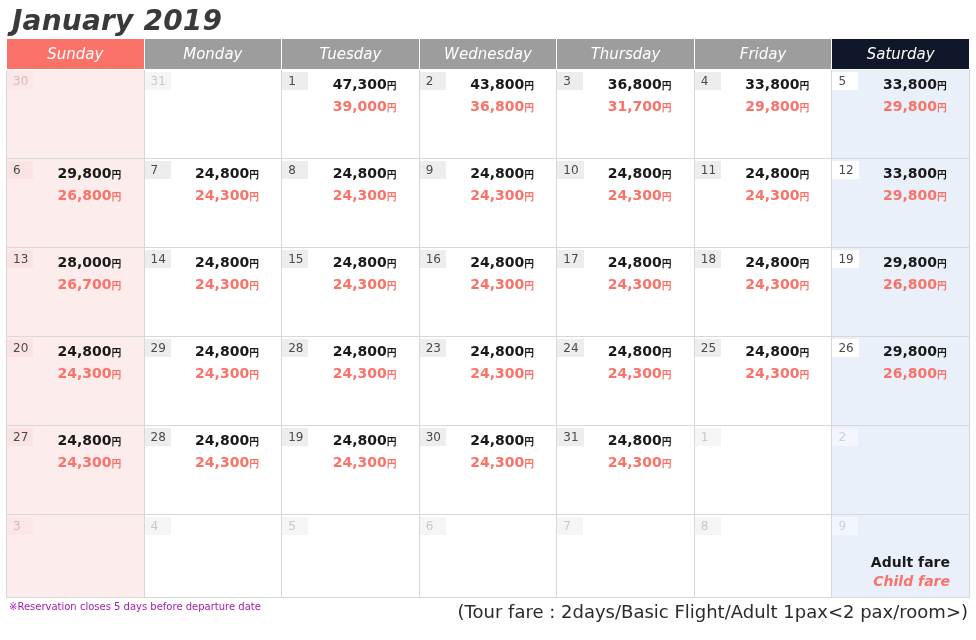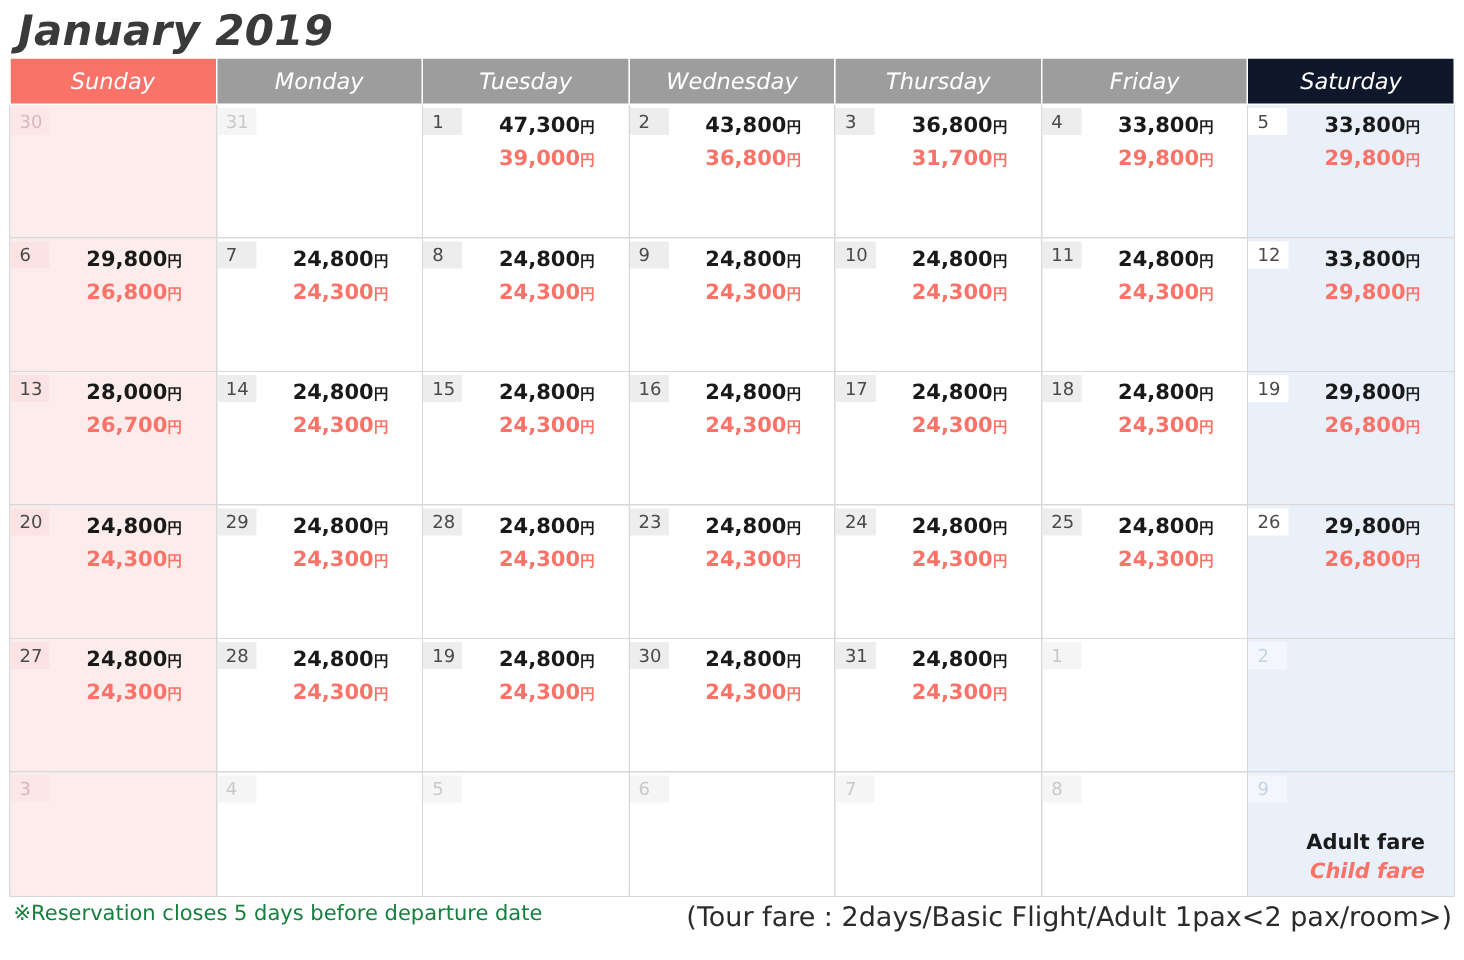--- a/index.html
+++ b/index.html
@@ -128,22 +128,22 @@
   .footer {
     position: relative;
     width: 964px;
     height: 26px;
     margin-top: 3px;
   }
   .footer-note {
     position: absolute;
     left: 3px;
     top: 0;
-    font-size: 14px;
-    color: #15803d;
+    font-size: 10px;
+    color: #a21caf;
   }
   .footer-tour {
     position: absolute;
     right: 2px;
     top: 0;
     font-size: 18px;
     color: #2b2b2b;
   }
 </style>
 </head>

